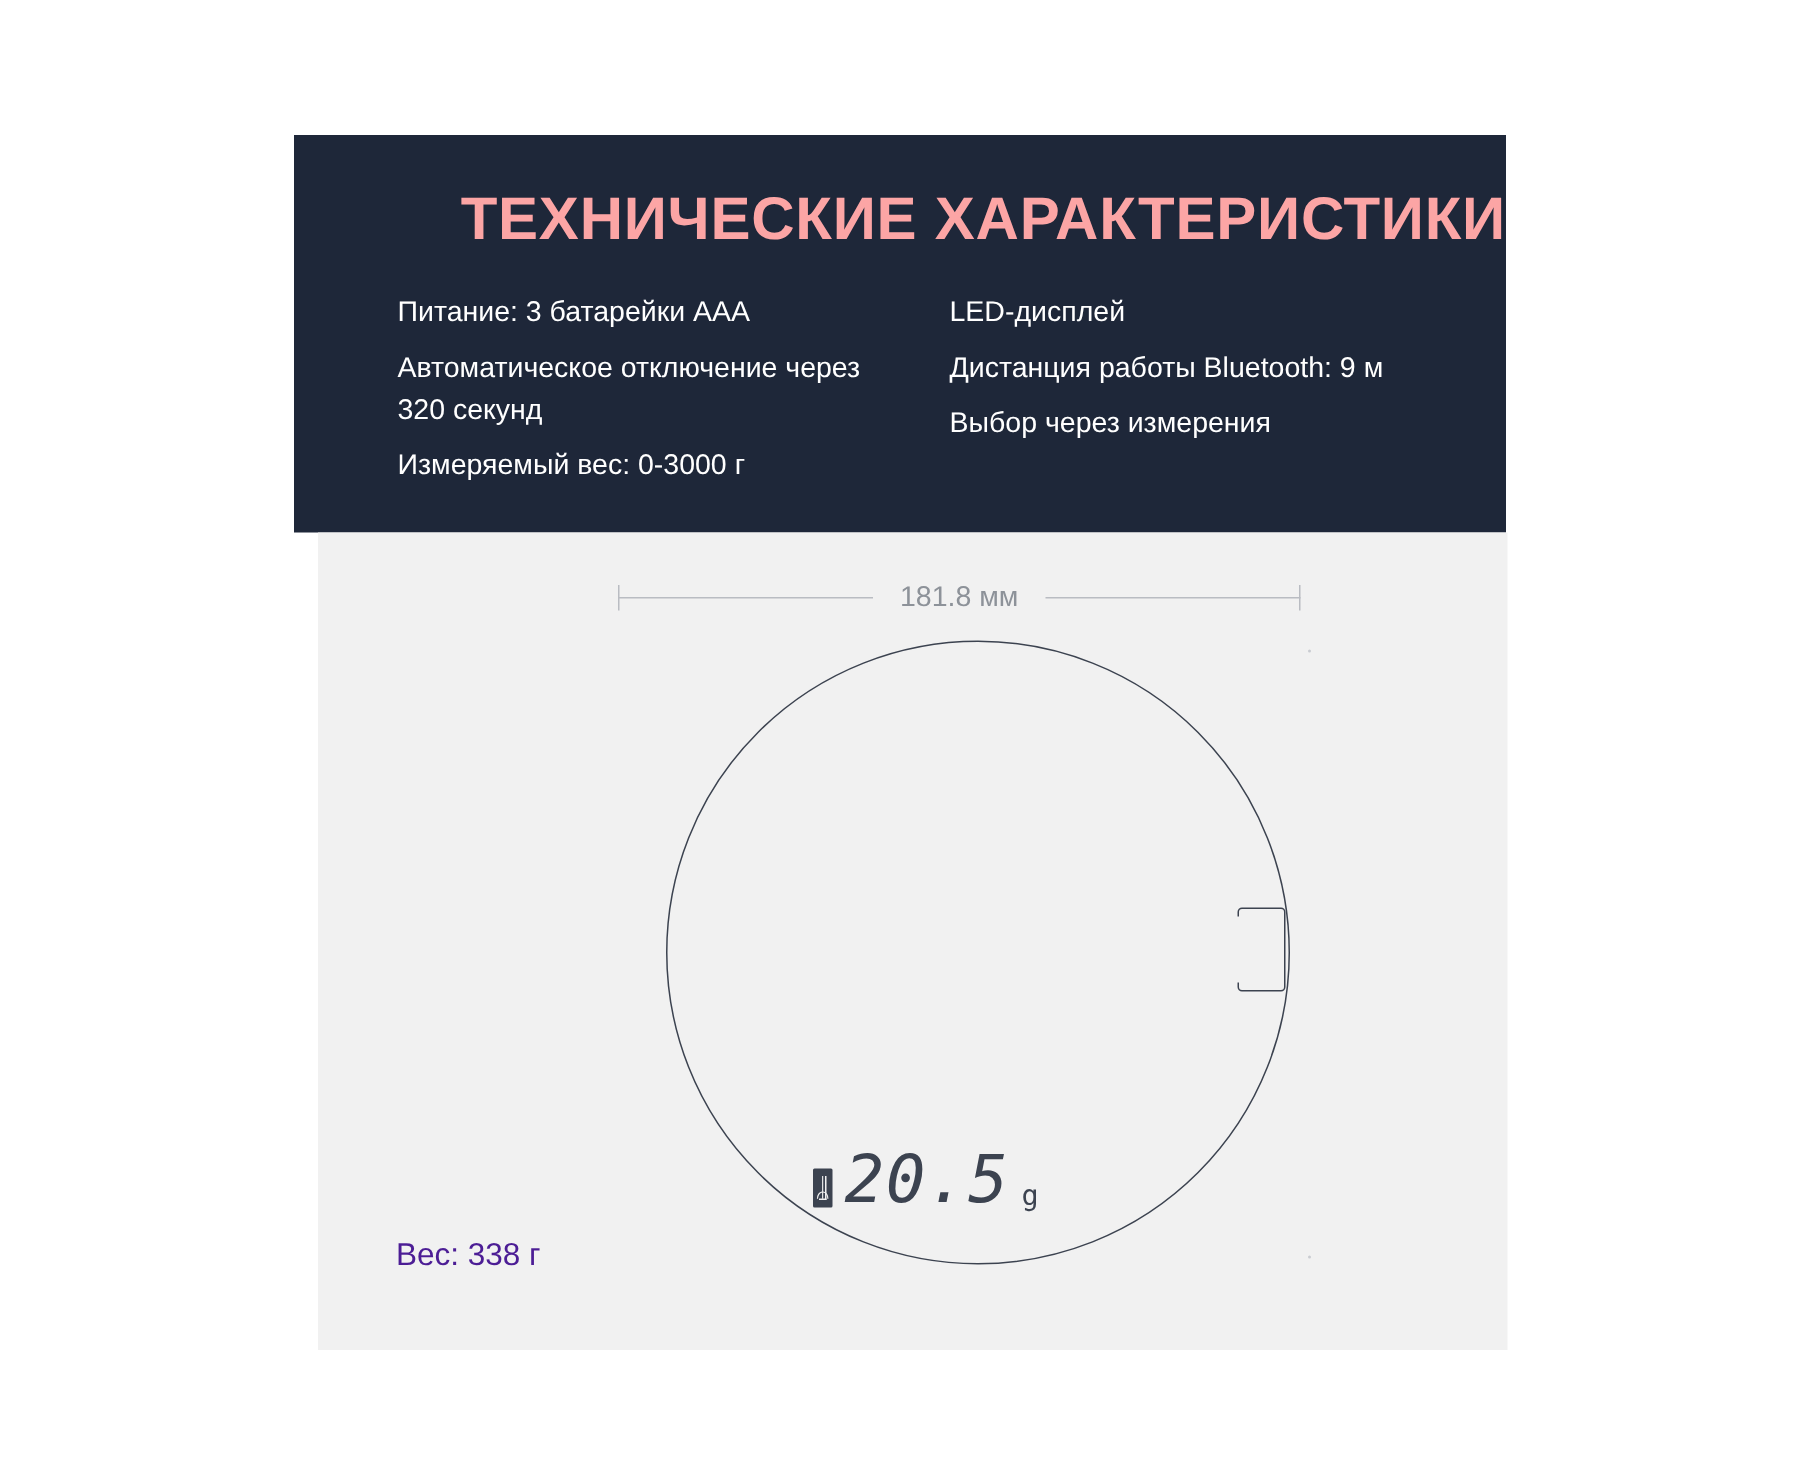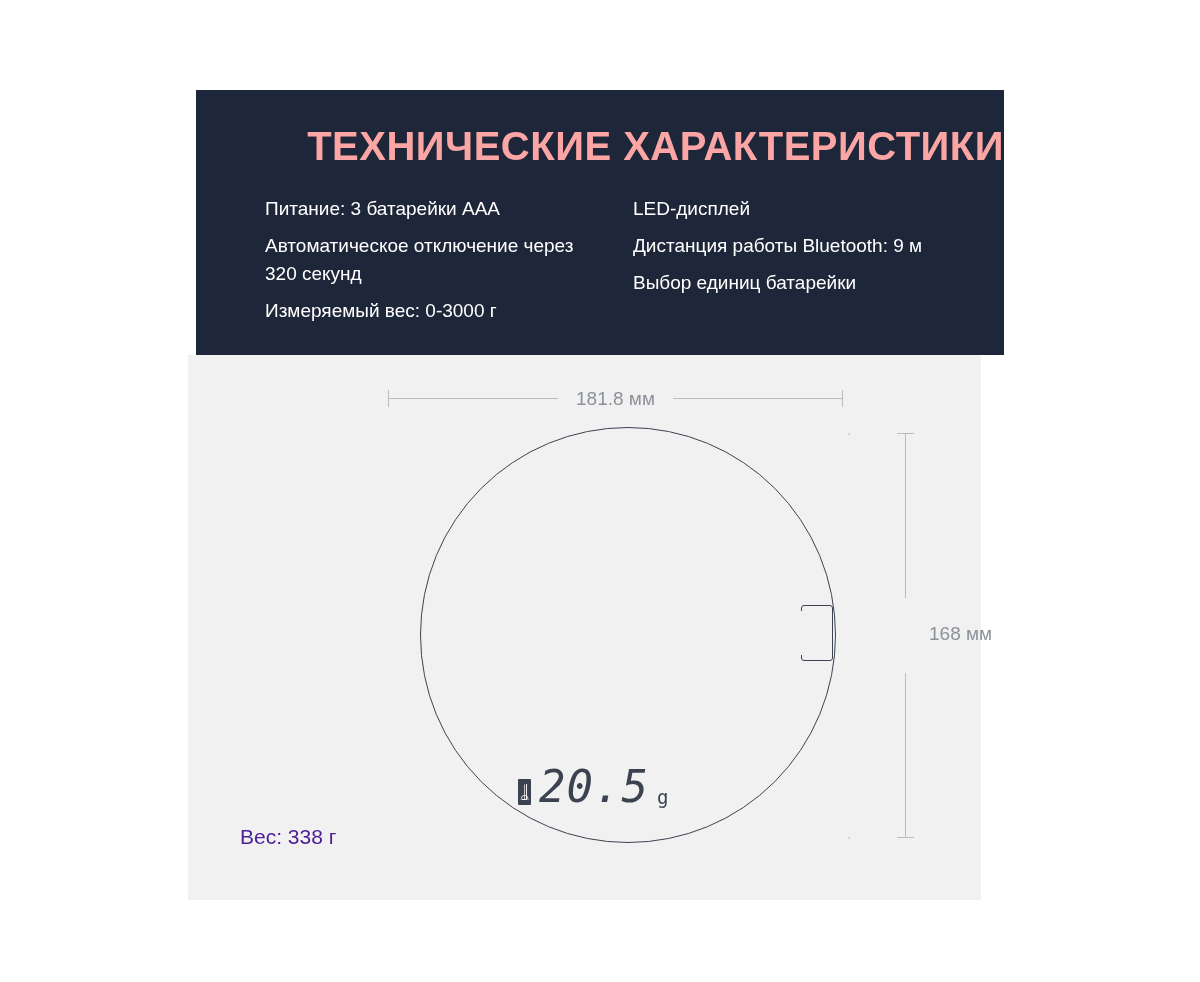--- a/index.html
+++ b/index.html
@@ -56,21 +56,21 @@
     margin-bottom: 9px;
     font-weight: 400;
   }
   .spec-col.right .spec-item {
     margin-bottom: 9px;
   }
 
   
   .diagram-panel {
     position: absolute;
-    left: 188px;
+    left: 212px;
     top: 355px;
     width: 793px;
     height: 545px;
     background: #f1f1f1;
   }
 
   
   .dim-top {
     position: absolute;
     left: 200px;
@@ -256,42 +256,35 @@
   <div class="spec-title">ТЕХНИЧЕСКИЕ ХАРАКТЕРИСТИКИ</div>
   <div class="spec-cols">
     <div class="spec-col left">
       <div class="spec-item">Питание: 3 батарейки AAA</div>
       <div class="spec-item">Автоматическое отключение через 320 секунд</div>
       <div class="spec-item">Измеряемый вес: 0-3000 г</div>
     </div>
     <div class="spec-col right">
       <div class="spec-item">LED-дисплей</div>
       <div class="spec-item">Дистанция работы Bluetooth: 9 м</div>
-      <div class="spec-item">Выбор единиц батарейки</div>
+      <div class="spec-item">Выбор через измерения</div>
     </div>
   </div>
 </div>
 
 <div class="diagram-panel">
 
   <div class="dim-top">
     <div class="cap l"></div>
     <div class="cap r"></div>
     <div class="line l"></div>
     <div class="line r"></div>
     <div class="label">181.8 мм</div>
   </div>
 
-  <div class="dim-right">
-    <div class="cap t"></div>
-    <div class="cap b"></div>
-    <div class="line t"></div>
-    <div class="line b"></div>
-    <div class="label">168 мм</div>
-  </div>
 
   <div class="dot tr"></div>
   <div class="dot br"></div>
 
   <div class="scale-circle"></div>
   <div class="scale-tab"></div>
   <div class="tab-mask"></div>
 
   <div class="readout">
     <div class="bt-icon">

